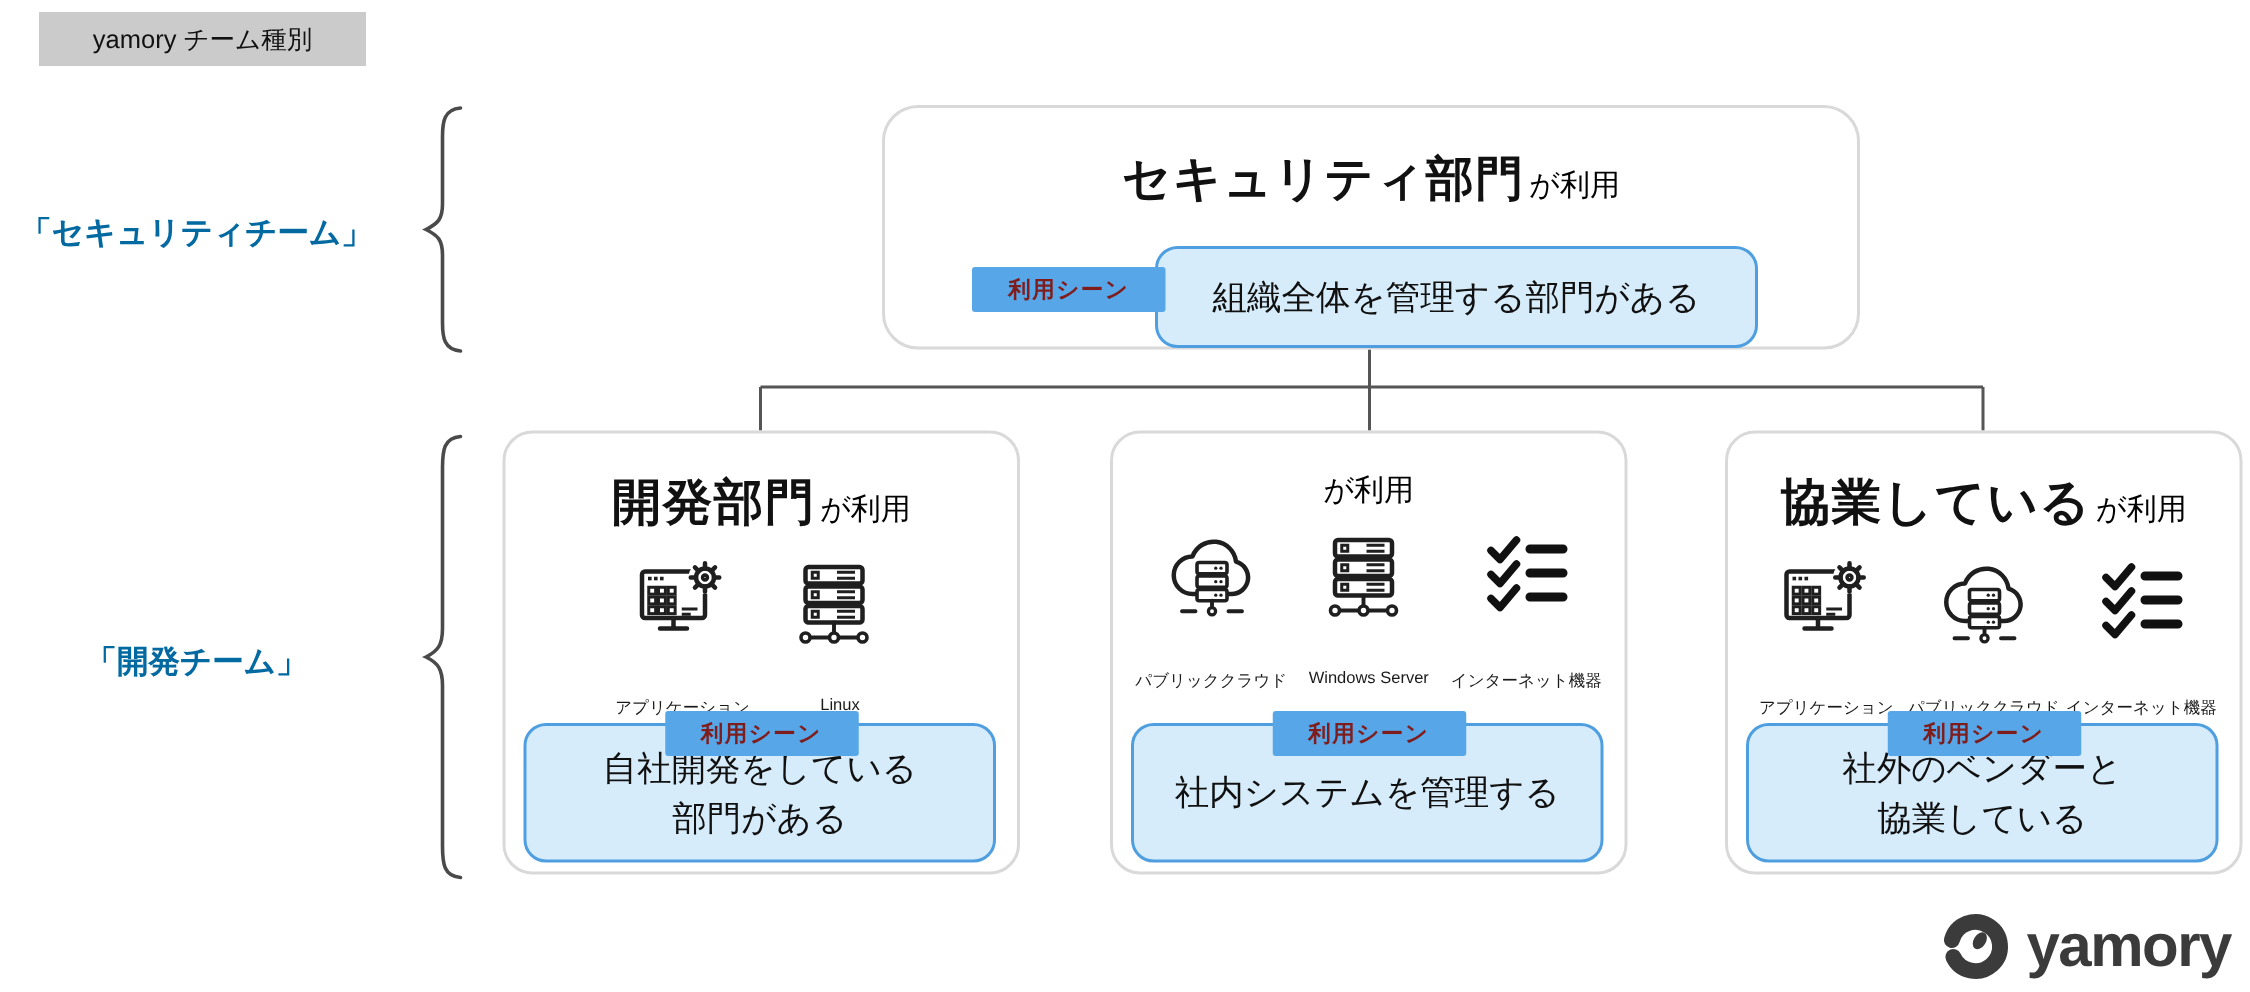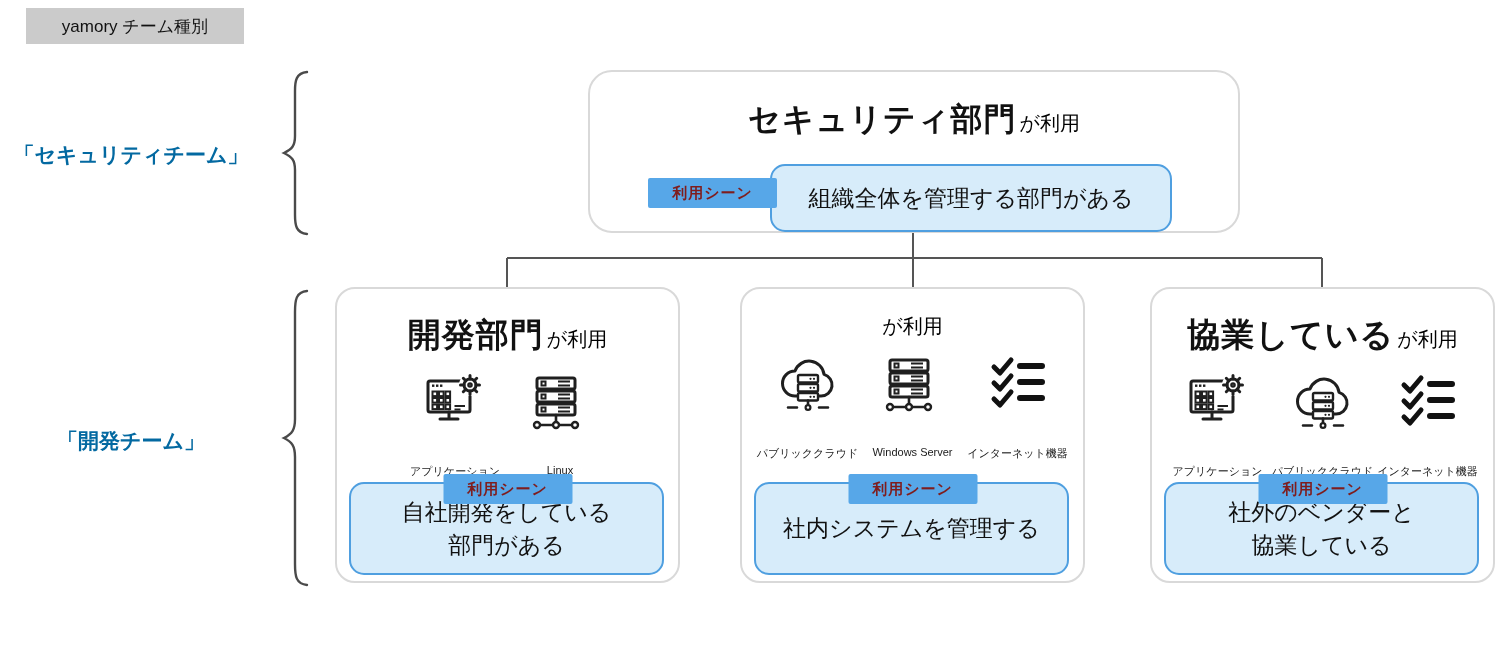--- a/index.html
+++ b/index.html
@@ -332,14 +332,21 @@
         <span class="icon-caption">インターネット機器</span>
       </div>
     </div>
     <div class="scene-badge">利用シーン</div>
     <div class="scene-box">
       <span>社外のベンダーと</span>
       <span>協業している</span>
     </div>
   </div>
 
+  <div id="logo">
+    <svg width="50" height="50" viewBox="0 0 52 52">
+      <path d="M9.6 21.6 A17 17 0 1 1 10.6 33.2" fill="none" stroke="#3b3b3b" stroke-width="11" stroke-linecap="round"></path>
+      <ellipse cx="29" cy="22" rx="4.2" ry="6.4" fill="#3b3b3b" transform="rotate(32 29 22)"></ellipse>
+    </svg>
+    <span id="logo-text">yamory</span>
+  </div>
 
 </div>
 
 </body></html>

